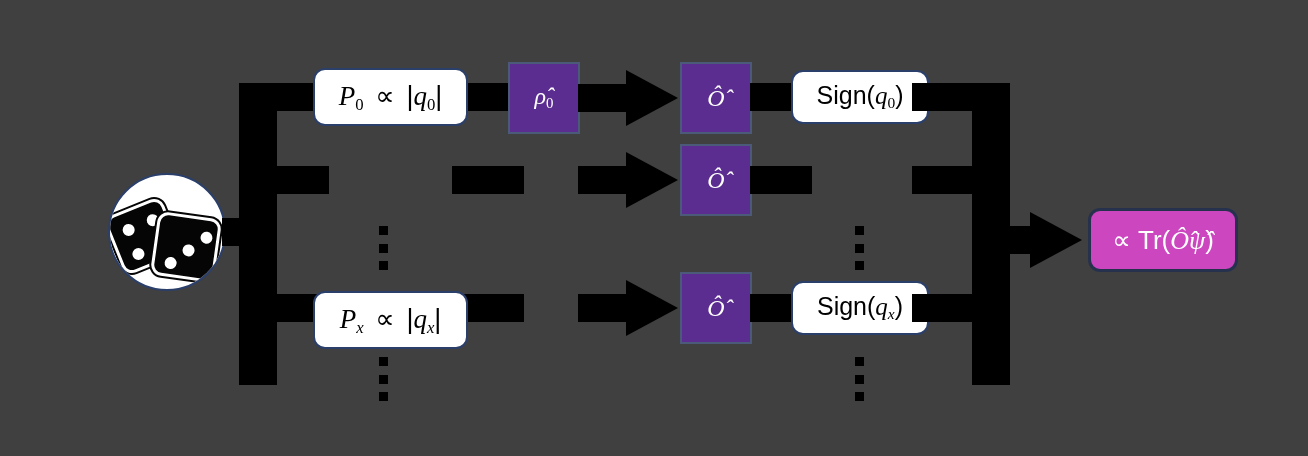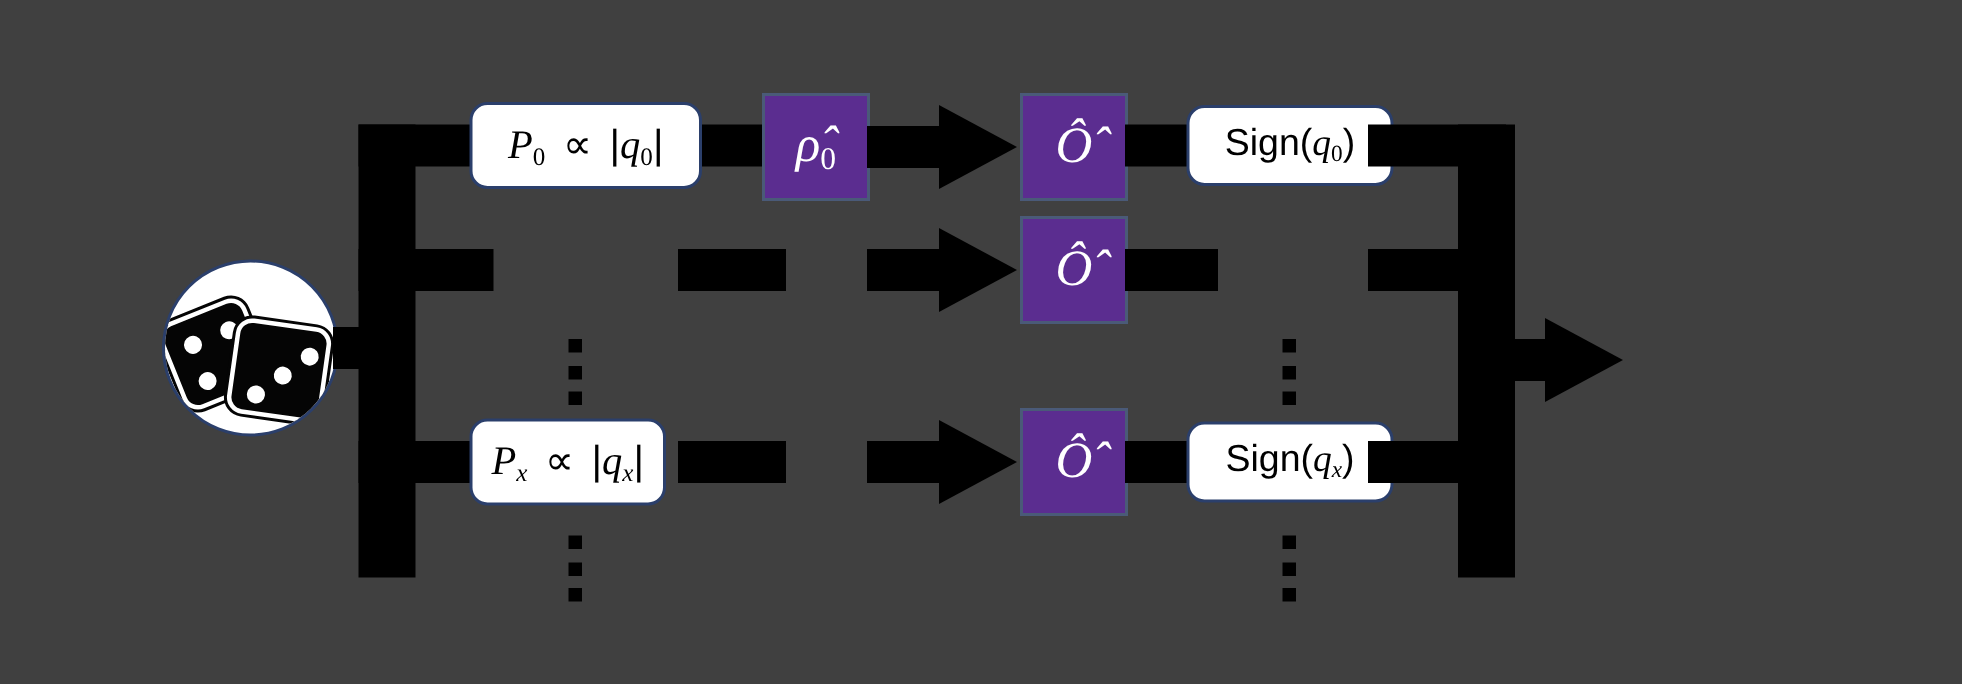--- a/index.html
+++ b/index.html
@@ -73,21 +73,21 @@
   }
 
   .formula {
     font-family: "Liberation Serif", serif;
     font-size: 27px;
     letter-spacing: 0px;
   }
   .opglyph {
     font-family: "Liberation Serif", serif;
     font-style: italic;
-    font-size: 34px;
+    font-size: 24px;
     line-height: 1;
   }
   .signtxt {
     font-family: "Liberation Sans", sans-serif;
     font-size: 25px;
   }
   .restxt {
     font-family: "Liberation Sans", sans-serif;
     font-size: 26px;
   }
@@ -230,21 +230,21 @@
   </div>
 
   <div class="pbox opglyph" style="left:680px; top:144px; width:72px; height:72px;">
     <span>Ô̂</span>
   </div>
 
   <div class="bar" style="left:750px; top:166px; width:62px; height:28px;"></div>
   <div class="bar" style="left:912px; top:166px; width:92px; height:28px;"></div>
 
   <div class="bar" style="left:452px; top:294px; width:72px; height:28px;"></div>
-  <div class="rbox formula" style="left:313px; top:279px; width:131px; height:58px;">
+  <div class="rbox formula" style="left:313px; top:291px; width:155px; height:58px;">
     <span>
       <span class="mathit">P</span><sub class="s">x</sub>
       <span style="padding:0 5px;">∝</span>
       <span class="mathup">|</span><span class="mathit">q</span><sub class="s">x</sub><span class="mathup">|</span>
     </span>
   </div>
 
 
   <div class="arrow" style="left:578px; top:272px; width:104px; height:72px;">
     <div class="tail" style="left:0px; top:22px; width:58px; height:28px;"></div>
@@ -262,20 +262,25 @@
     </span>
   </div>
   <div class="bar" style="left:912px; top:294px; width:92px; height:28px;"></div>
 
   <div class="bar" style="left:972px; top:83px; width:38px; height:302px;"></div>
   <div class="arrow" style="left:1000px; top:204px; width:88px; height:72px;">
     <div class="tail" style="left:0px; top:22px; width:40px; height:28px;"></div>
     <div class="head" style="left:30px; top:8px; border-width:28px 0 28px 52px;"></div>
   </div>
 
+  <div class="mbox restxt" style="left:1088px; top:208px; width:150px; height:64px;">
+    <span>
+      ∝&nbsp;Tr(<span class="mathit" style="font-style:italic;">Ô̂</span><span class="mathit">ψ̂</span>)
+    </span>
+  </div>
 
   <div class="vdots" style="left:379px; top:226px; height:44px;">
       <i></i>
       <i></i>
       <i></i>
     </div>
   <div class="vdots" style="left:379px; top:357px; height:44px;">
       <i></i>
       <i></i>
       <i></i>

